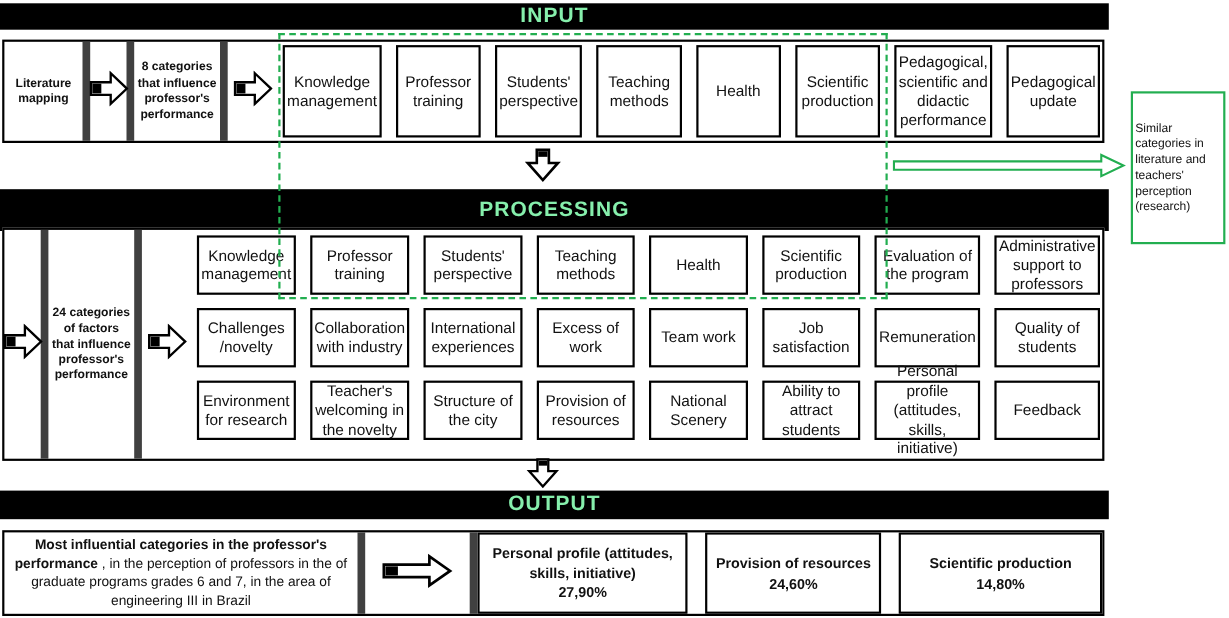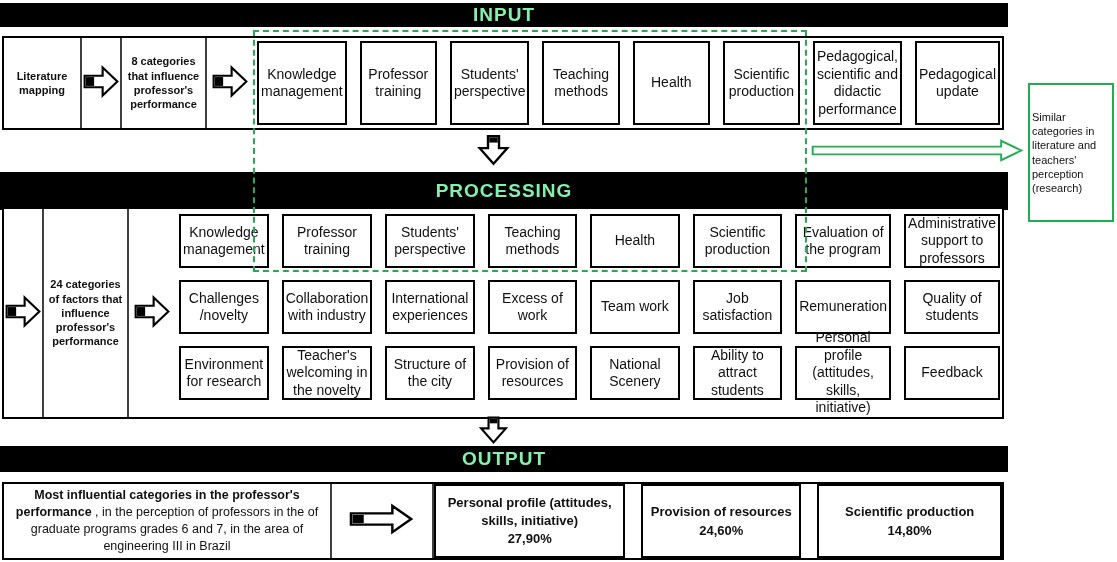--- a/index.html
+++ b/index.html
@@ -22,21 +22,21 @@
     display:flex;align-items:stretch;box-sizing:border-box;
   }
   #input-row{top:36px;height:94px;}
   #processing-row{top:207px;height:212px;}
   #output-row{top:482px;height:78px;}
 
   .cell{
     display:flex;align-items:center;justify-content:center;text-align:center;
     box-sizing:border-box;
   }
-  .cell.divider{border-right:2px solid #404040;}
+  .cell.divider{border-right:7px solid #404040;}
   .txt{font-size:11px;line-height:1.3;padding:2px 3px;}
   .bold{font-weight:bold;}
 
   .src-cell{width:78px;flex:none;}
   .arrow-cell{width:40px;flex:none;}
   .res-cell{width:85px;flex:none;}
   .arrow-cell2{width:46px;flex:none;border-right:none;}
 
   
   .boxes{flex:1;display:flex;align-items:stretch;gap:13px;padding:3px 2px 3px 4px;}

